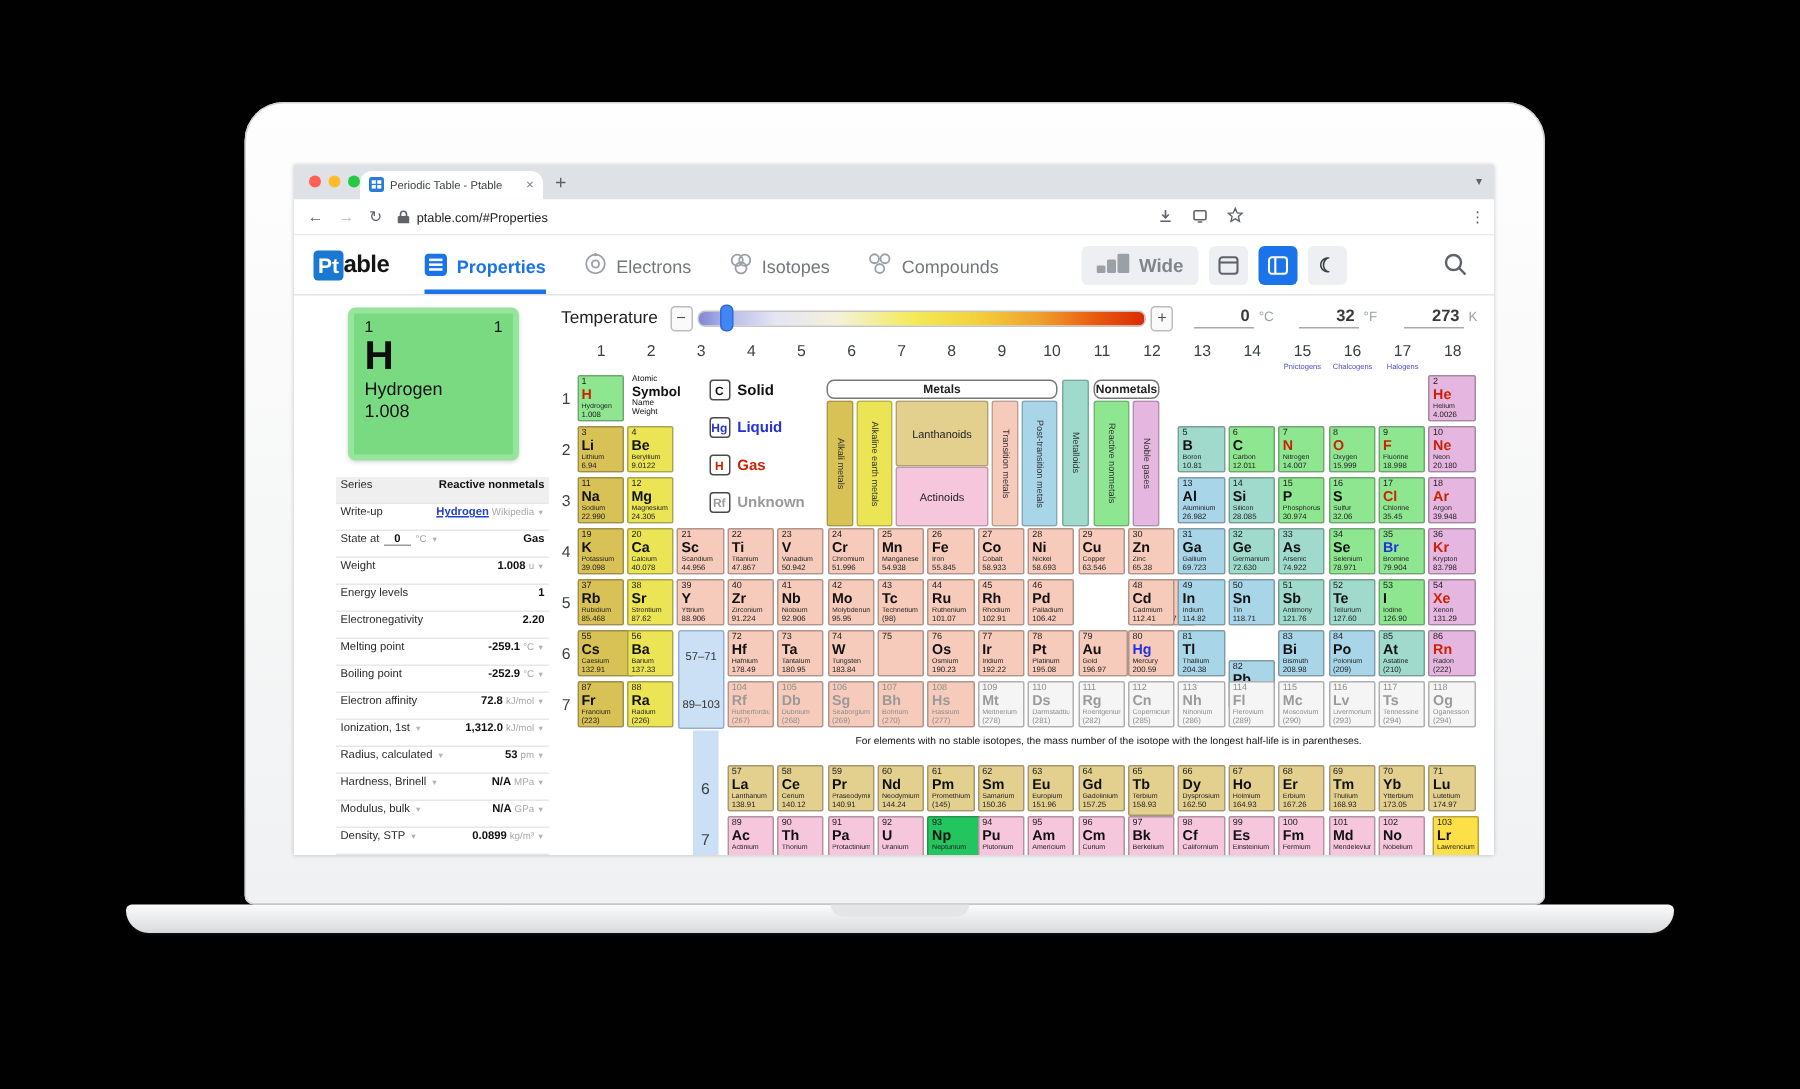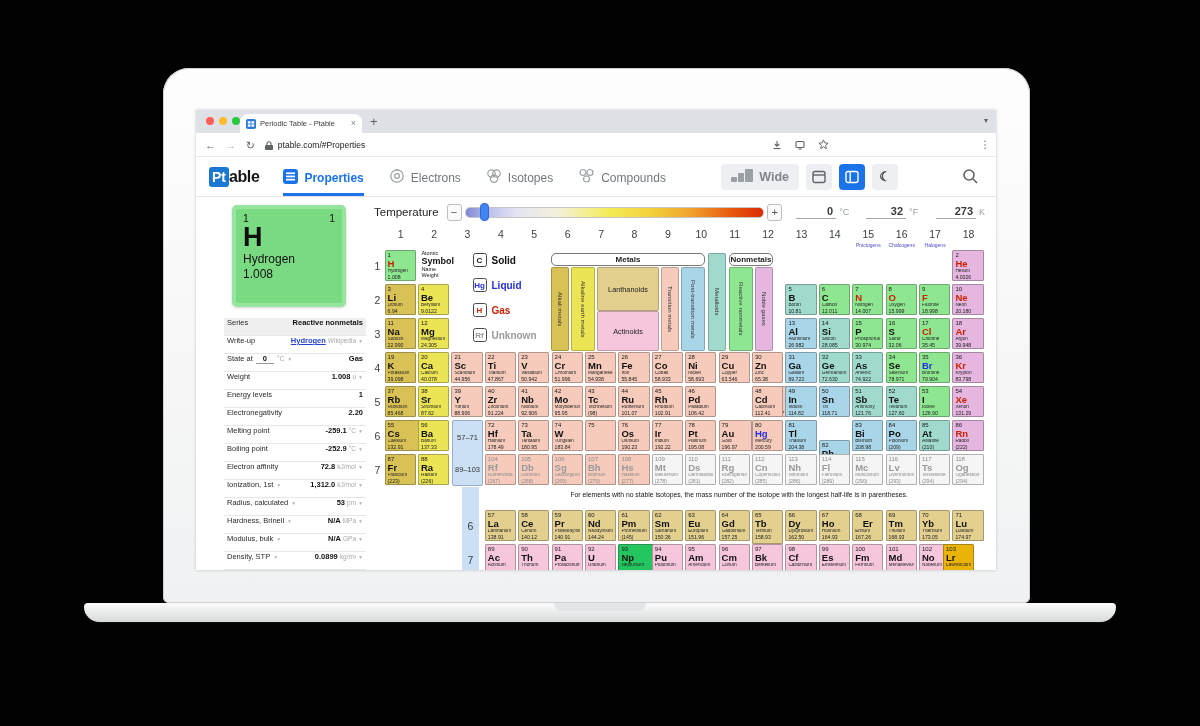--- a/index.html
+++ b/index.html
@@ -1015,21 +1015,21 @@
               <div class="c-wt">162.50</div>
             </div>
             <div class="cell" style="left: 446.8px; top: 284.6px; width: 31.2px; height: 31.8px; background: rgb(227, 208, 143);">
               <div class="c-num">67</div>
               <div class="c-sym" style="color: rgb(17, 17, 17);">Ho</div>
               <div class="c-name">Holmium</div>
               <div class="c-wt">164.93</div>
             </div>
             <div class="cell" style="left: 480.2px; top: 284.6px; width: 31.2px; height: 31.8px; background: rgb(227, 208, 143);">
               <div class="c-num">68</div>
-              <div class="c-sym" style="color: rgb(17, 17, 17); text-align: center;">Er</div>
+              <div class="c-sym" style="color: rgb(17, 17, 17);">Er</div>
               <div class="c-name">Erbium</div>
               <div class="c-wt">167.26</div>
             </div>
             <div class="cell" style="left: 513.6px; top: 284.6px; width: 31.2px; height: 31.8px; background: rgb(227, 208, 143);">
               <div class="c-num">69</div>
               <div class="c-sym" style="color: rgb(17, 17, 17);">Tm</div>
               <div class="c-name">Thulium</div>
               <div class="c-wt">168.93</div>
             </div>
             <div class="cell" style="left: 547px; top: 284.6px; width: 31.2px; height: 31.8px; background: rgb(227, 208, 143);">
@@ -1107,21 +1107,21 @@
             <div class="cell" style="left: 513.6px; top: 318.6px; width: 31.2px; height: 31.8px; background: rgb(245, 198, 220);">
               <div class="c-num">101</div>
               <div class="c-sym" style="color: rgb(17, 17, 17);">Md</div>
               <div class="c-name">Mendelevium</div>
             </div>
             <div class="cell" style="left: 547px; top: 318.6px; width: 31.2px; height: 31.8px; background: rgb(245, 198, 220);">
               <div class="c-num">102</div>
               <div class="c-sym" style="color: rgb(17, 17, 17);">No</div>
               <div class="c-name">Nobelium</div>
             </div>
-            <div class="cell" style="left: 571px; top: 318.6px; width: 31.2px; height: 31.8px; background: #eab308;">
+            <div class="cell" style="left: 583px; top: 318.6px; width: 31.2px; height: 31.8px; background: #fde047;">
               <div class="c-num">103</div>
               <div class="c-sym" style="color: rgb(17, 17, 17);">Lr</div>
               <div class="c-name">Lawrencium</div>
             </div>
             <div class="lkey" style="left: 47.4px; top: 25px;">
               <div class="k1">Atomic</div>
               <div class="k2">Symbol</div>
               <div class="k3">Name</div>
               <div class="k3">Weight</div>
             </div>

